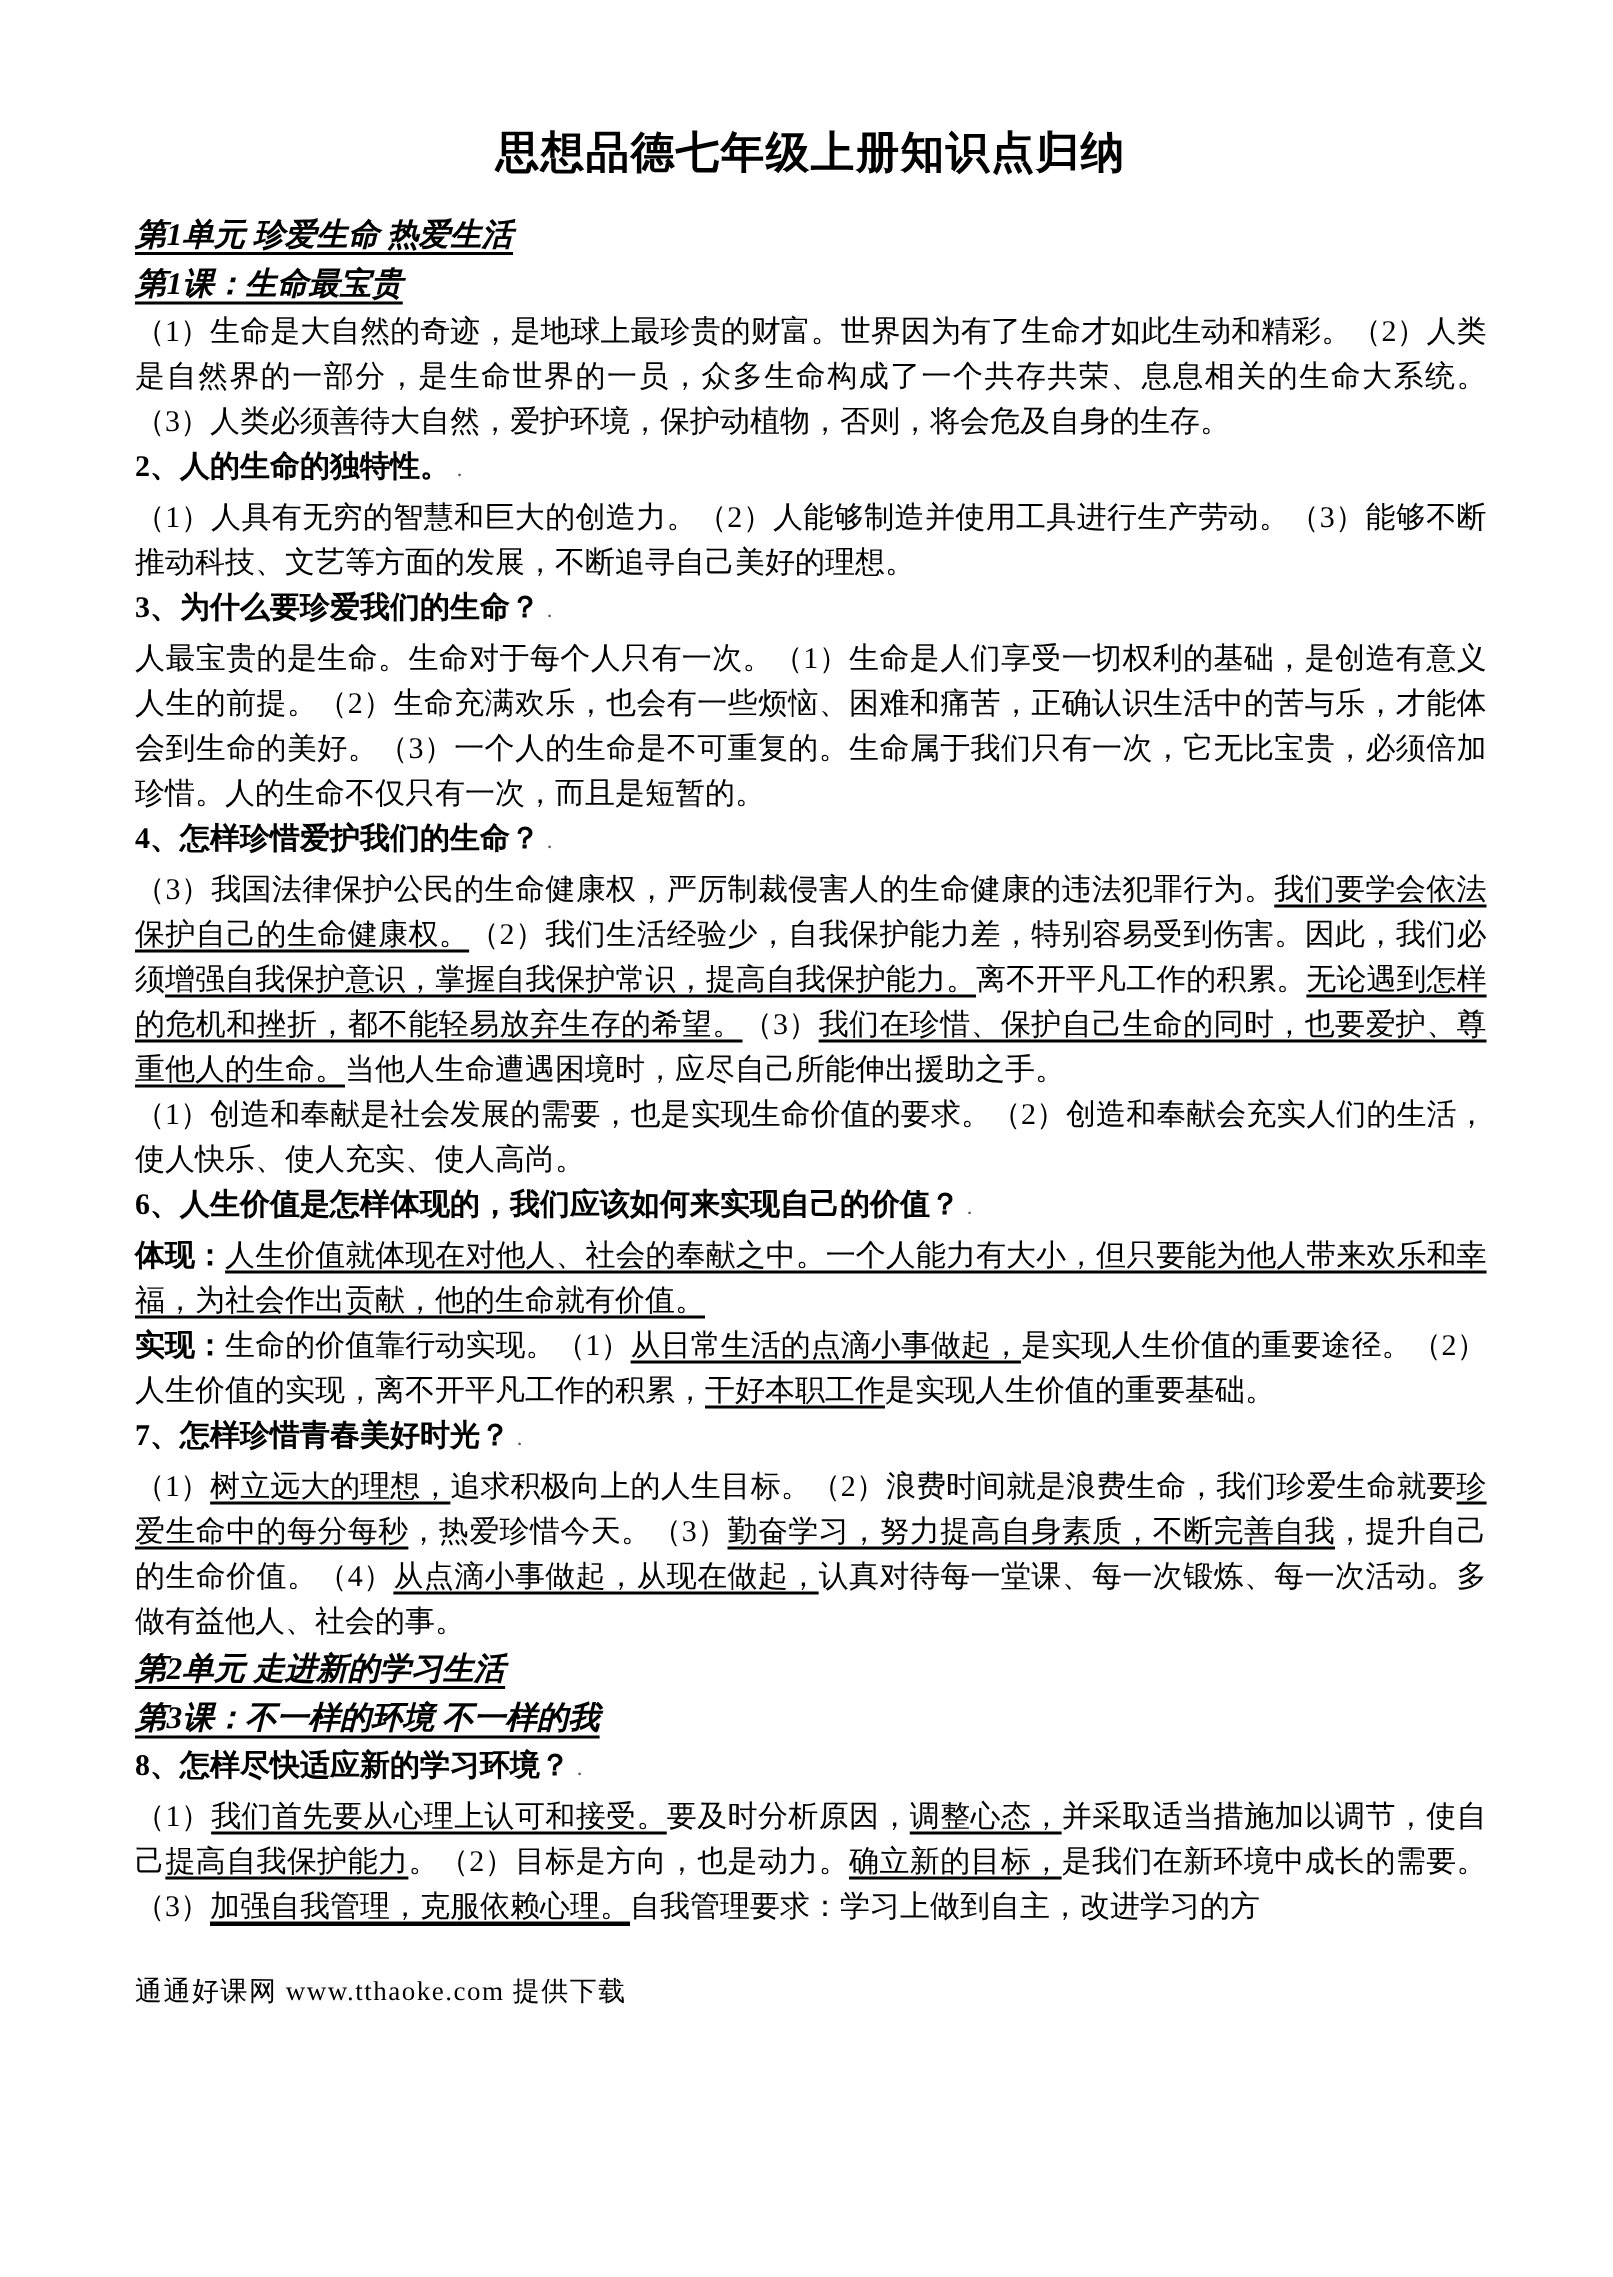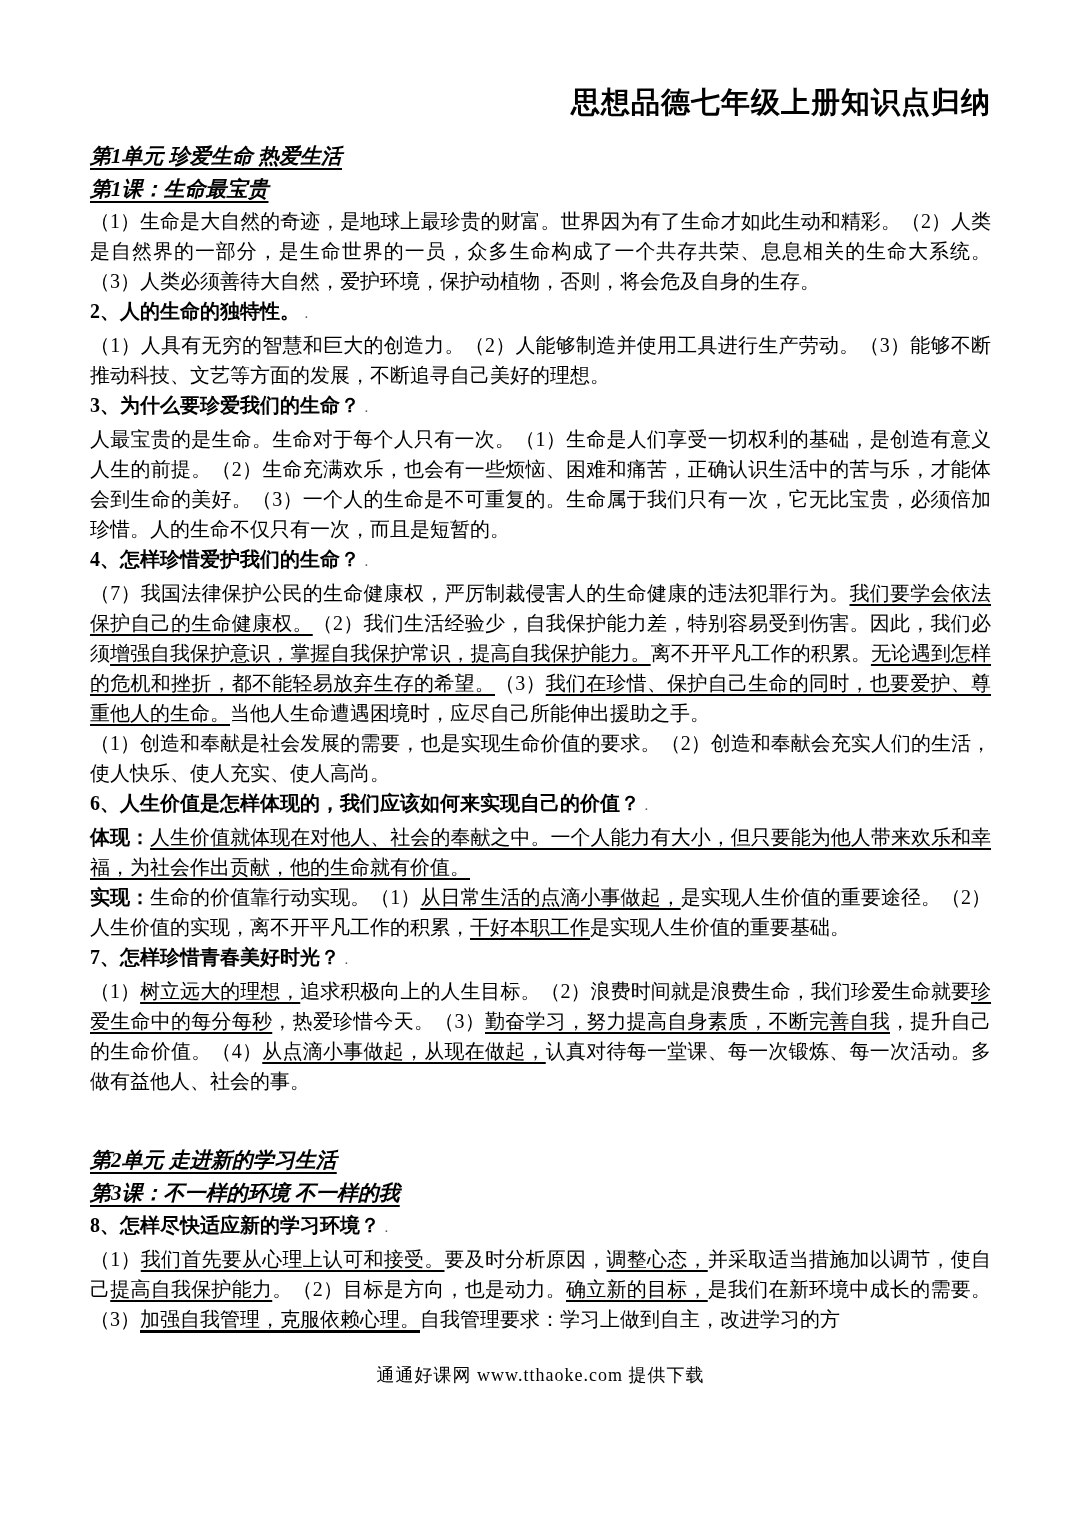--- a/index.html
+++ b/index.html
@@ -13,21 +13,21 @@
     padding: 84px 84px 0 90px;
     overflow: hidden;
     font-family: "Liberation Serif", "DejaVu Serif", serif;
     color: #000000;
     font-size: 20px;
     line-height: 30px;
   }
   .title {
     font-size: 29px;
     font-weight: bold;
-    text-align: right;
+    text-align: center;
     line-height: 36px;
     margin: 0 0 20px 0;
     letter-spacing: 1px;
   }
   .unit, .lesson {
     font-weight: bold;
     font-style: italic;
     font-size: 21px;
     line-height: 33px;
     text-decoration: underline;
@@ -37,23 +37,22 @@
   .q { font-weight: bold; line-height: 31px; }
   .hdot { font-size: 11px; color: #555; margin-left: 5px; }
   .para { text-align: justify; }
   .u {
     text-decoration: underline;
     text-decoration-thickness: 1.5px;
     text-underline-offset: 4px;
   }
   .u2 { text-decoration-thickness: 2.5px; }
   .b { font-weight: bold; }
-  .gap-before { margin-top: 48px; }
+  .gap-before { }
   .footer {
-    text-align: center;
     font-size: 18px;
     margin-top: 26px;
     letter-spacing: 1px;
   }
 </style>
 </head>
 <body>
 
 <div class="page">
 
@@ -64,21 +63,21 @@
 
   <div class="para">（1）生命是大自然的奇迹，是地球上最珍贵的财富。世界因为有了生命才如此生动和精彩。（2）人类是自然界的一部分，是生命世界的一员，众多生命构成了一个共存共荣、息息相关的生命大系统。（3）人类必须善待大自然，爱护环境，保护动植物，否则，将会危及自身的生存。</div>
 
   <div class="q"><span>2、人的生命的独特性。</span><span class="hdot">.</span></div>
   <div class="para">（1）人具有无穷的智慧和巨大的创造力。（2）人能够制造并使用工具进行生产劳动。（3）能够不断推动科技、文艺等方面的发展，不断追寻自己美好的理想。</div>
 
   <div class="q"><span>3、为什么要珍爱我们的生命？</span><span class="hdot">.</span></div>
   <div class="para">人最宝贵的是生命。生命对于每个人只有一次。（1）生命是人们享受一切权利的基础，是创造有意义人生的前提。（2）生命充满欢乐，也会有一些烦恼、困难和痛苦，正确认识生活中的苦与乐，才能体会到生命的美好。（3）一个人的生命是不可重复的。生命属于我们只有一次，它无比宝贵，必须倍加珍惜。人的生命不仅只有一次，而且是短暂的。</div>
 
   <div class="q"><span>4、怎样珍惜爱护我们的生命？</span><span class="hdot">.</span></div>
-  <div class="para"><span>（7）我国法律保护公民的生命健康权，严厉制裁侵害人的生命健康的违法犯罪行为。</span><span class="u">我们要学会依法保护自己的生命健康权。</span><span>（2）我们生活经验少，自我保护能力差，特别容易受到伤害。因此，我们必须</span><span class="u">增强自我保护意识，掌握自我保护常识，提高自我保护能力。</span><span>离不开平凡工作的积累。</span><span class="u">无论遇到怎样的危机和挫折，都不能轻易放弃生存的希望。</span><span>（3）</span><span class="u">我们在珍惜、保护自己生命的同时，也要爱护、尊重他人的生命。</span><span>当他人生命遭遇困境时，应尽自己所能伸出援助之手。</span></div>
+  <div class="para"><span>（3）我国法律保护公民的生命健康权，严厉制裁侵害人的生命健康的违法犯罪行为。</span><span class="u">我们要学会依法保护自己的生命健康权。</span><span>（2）我们生活经验少，自我保护能力差，特别容易受到伤害。因此，我们必须</span><span class="u">增强自我保护意识，掌握自我保护常识，提高自我保护能力。</span><span>离不开平凡工作的积累。</span><span class="u">无论遇到怎样的危机和挫折，都不能轻易放弃生存的希望。</span><span>（3）</span><span class="u">我们在珍惜、保护自己生命的同时，也要爱护、尊重他人的生命。</span><span>当他人生命遭遇困境时，应尽自己所能伸出援助之手。</span></div>
 
 
   <div class="para">（1）创造和奉献是社会发展的需要，也是实现生命价值的要求。（2）创造和奉献会充实人们的生活，使人快乐、使人充实、使人高尚。</div>
 
   <div class="q"><span>6、人生价值是怎样体现的，我们应该如何来实现自己的价值？</span><span class="hdot">.</span></div>
   <div class="para"><span class="b">体现：</span><span class="u">人生价值就体现在对他人、社会的奉献之中。一个人能力有大小，但只要能为他人带来欢乐和幸福，为社会作出贡献，他的生命就有价值。</span></div>
   <div class="para"><span class="b">实现：</span><span>生命的价值靠行动实现。（1）</span><span class="u">从日常生活的点滴小事做起，</span><span>是实现人生价值的重要途径。（2）人生价值的实现，离不开平凡工作的积累，</span><span class="u">干好本职工作</span><span>是实现人生价值的重要基础。</span></div>
 
   <div class="q"><span>7、怎样珍惜青春美好时光？</span><span class="hdot">.</span></div>
   <div class="para"><span>（1）</span><span class="u">树立远大的理想，</span><span>追求积极向上的人生目标。（2）浪费时间就是浪费生命，我们珍爱生命就要</span><span class="u">珍爱生命中的每分每秒</span><span>，热爱珍惜今天。（3）</span><span class="u">勤奋学习，努力提高自身素质，不断完善自我</span><span>，提升自己的生命价值。（4）</span><span class="u">从点滴小事做起，从现在做起，</span><span>认真对待每一堂课、每一次锻炼、每一次活动。多做有益他人、社会的事。</span></div>

